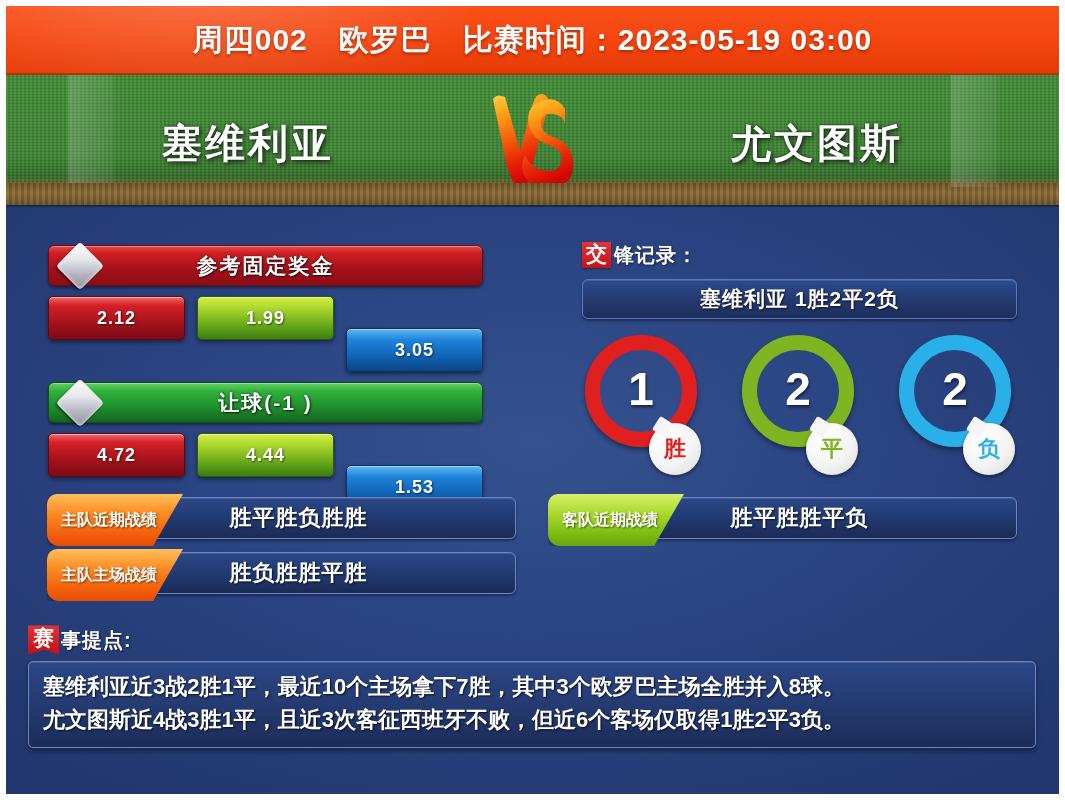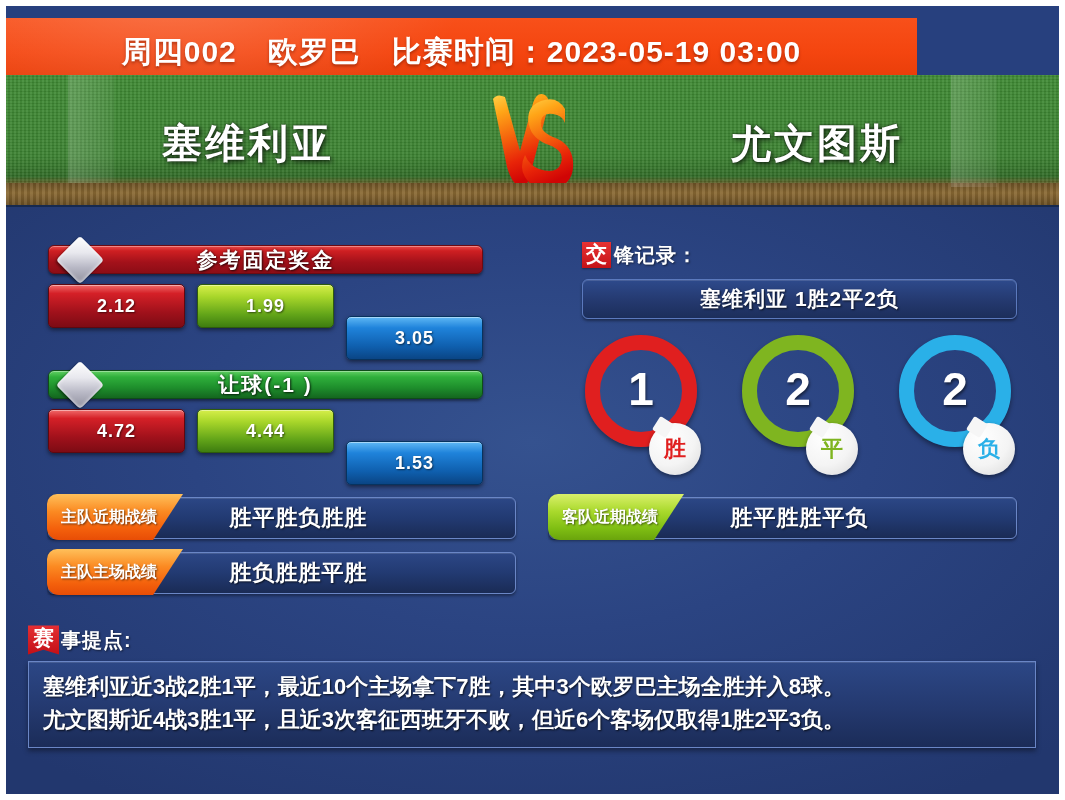--- a/index.html
+++ b/index.html
@@ -22,22 +22,22 @@
   .frame {
     position: absolute;
     left: 6px; top: 6px;
     width: 1053px; height: 788px;
     overflow: hidden;
     background: #27407e;
   }
 
   
   .header {
-    position: absolute; left: 0; top: 12px;
-    width: 911px; height: 69px;
+    position: absolute; left: 0; top: 0;
+    width: 1053px; height: 69px;
     background:
       radial-gradient(ellipse 420px 200px at 18% -40%, rgba(255,255,255,.20), rgba(255,255,255,0) 70%),
       linear-gradient(180deg, #f8501a 0%, #f4450f 52%, #e63c08 100%);
     border-bottom: 2px solid #b62f05;
   }
   .header-title {
     position: absolute; left: 0; right: 0; top: 50%;
     transform: translateY(-50%);
     text-align: center;
     color: #ffffff;
@@ -106,21 +106,21 @@
     background:
       radial-gradient(ellipse 760px 420px at 50% 40%, #35528f 0%, #2b4482 45%, #22376e 100%);
     border-top: 2px solid #16294f;
   }
 
   
   .odds { position: absolute; left: 42px; top: 38px; width: 435px; }
 
   .bar {
     position: relative;
-    height: 29px;
+    height: 41px;
     border-radius: 6px;
     margin-bottom: 10px;
     box-shadow: 0 2px 3px rgba(0,0,0,.45), inset 0 1px 0 rgba(255,255,255,.35);
     display: flex; align-items: center; justify-content: center;
   }
   .bar-label {
     color: #fff; font-size: 21px; font-weight: bold;
     letter-spacing: 2px;
     text-shadow: 1px 1px 2px rgba(0,0,0,.6), 0 0 3px rgba(0,0,0,.5);
   }
@@ -251,21 +251,21 @@
     height: 42px;
     margin-bottom: 13px;
     border-radius: 6px;
     background: linear-gradient(180deg, #2c4786 0%, #223a72 50%, #1a2b55 100%);
     border: 1px solid #6a86c6;
     box-shadow: inset 0 1px 0 rgba(255,255,255,.12), 0 2px 3px rgba(0,0,0,.38);
     display: flex; align-items: center; justify-content: center;
   }
   .form-tag {
     position: absolute; left: -2px; top: -4px;
-    height: 46px;
+    height: 52px;
     padding: 0 26px 0 14px;
     display: flex; align-items: center;
     border-radius: 10px 0 0 12px;
     clip-path: polygon(0 0, 100% 0, 78% 100%, 0 100%);
     color: #ffffff;
     font-size: 16px; font-weight: bold;
     letter-spacing: 0px;
     text-shadow: 1px 1px 2px rgba(0,0,0,.55);
     box-shadow: 0 2px 4px rgba(0,0,0,.4);
   }
@@ -297,21 +297,21 @@
     line-height: 1.05;
     clip-path: polygon(0 0, 100% 0, 100% 100%, 50% 84%, 0 100%);
     box-shadow: 0 1px 2px rgba(0,0,0,.4);
   }
   .analysis-title-text {
     color: #ffffff; font-size: 20px; font-weight: bold;
     letter-spacing: 1px;
     text-shadow: 1px 1px 2px rgba(0,0,0,.55);
   }
   .analysis-box {
-    border-radius: 0;
+    border-radius: 5px;
     background: linear-gradient(180deg, #2c4786 0%, #24396f 55%, #1b2c58 100%);
     border: 1px solid #6a86c6;
     box-shadow: inset 0 1px 0 rgba(255,255,255,.12), 0 3px 5px rgba(0,0,0,.4);
     padding: 9px 14px 11px;
   }
   .analysis-line {
     color: #ffffff;
     font-size: 22px;
     font-weight: bold;
     letter-spacing: 0px;

